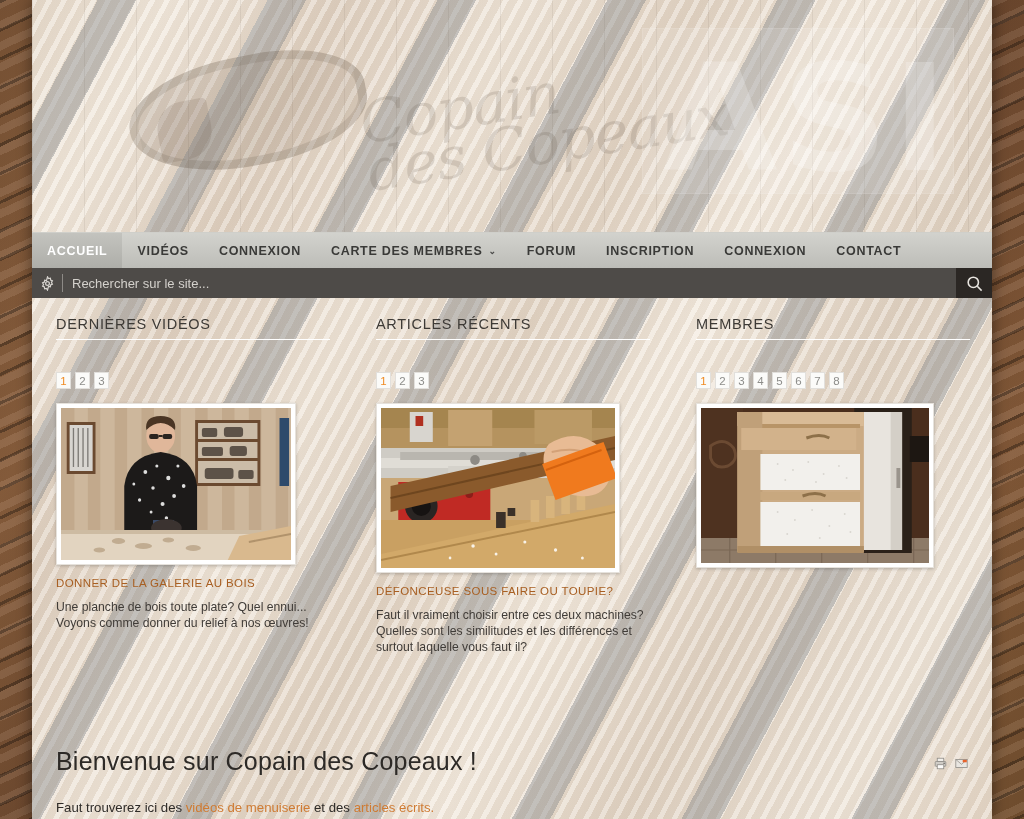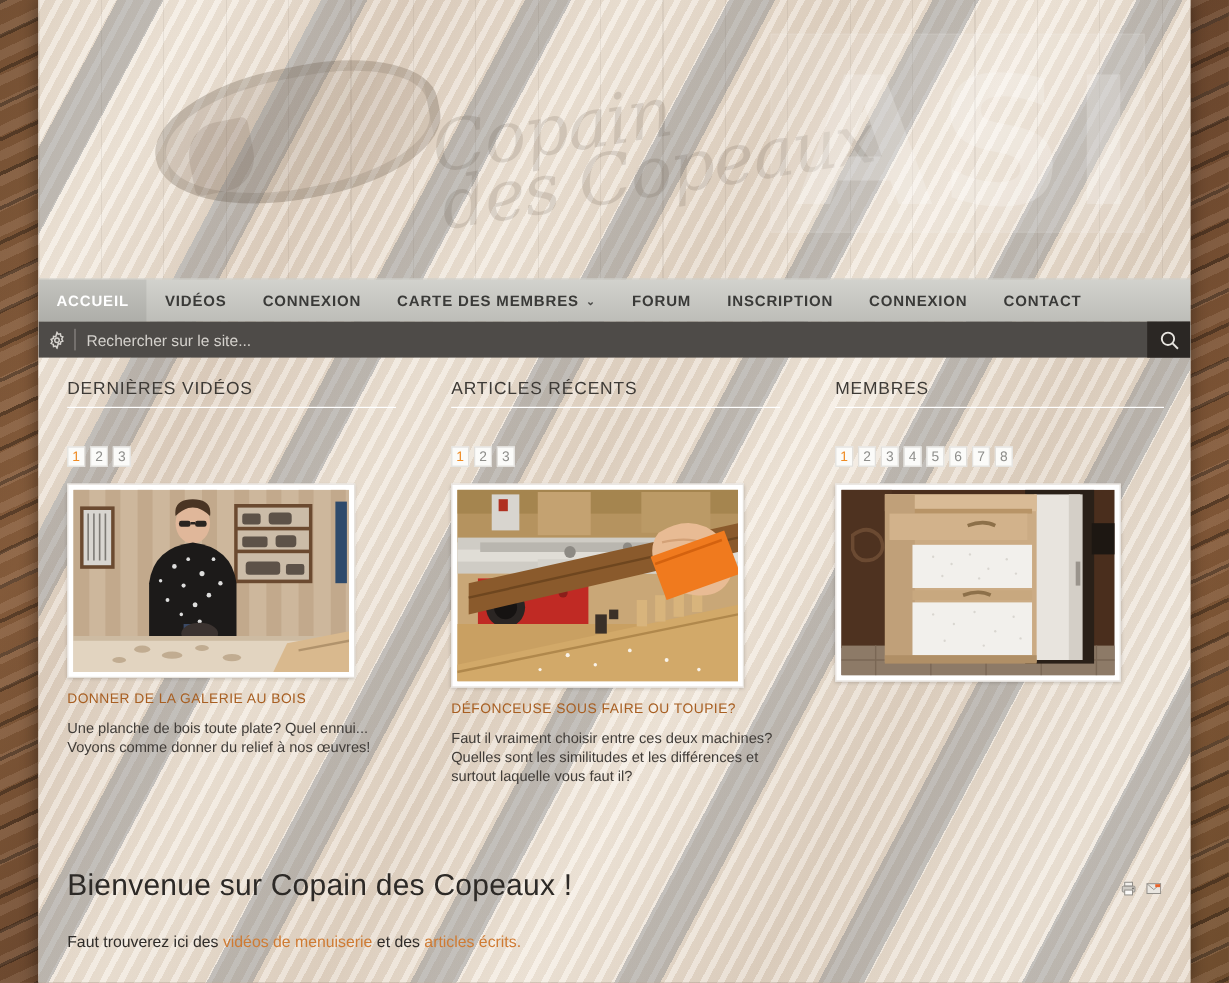--- a/index.html
+++ b/index.html
@@ -239,21 +239,21 @@
   }
   .item-desc {
     margin-top: 10px;
     font-size: 12.2px;
     line-height: 16px;
     color: #403c38;
     white-space: pre-line;
   }
 
   
-  #welcome { padding: 0 24px; margin-top: 69px; position: relative; }
+  #welcome { padding: 0 24px; margin-top: 92px; position: relative; }
   #welcome h1 {
     font-size: 25px;
     font-weight: normal;
     color: #2d2a27;
     letter-spacing: 0.2px;
   }
   #welcome .tools {
     position: absolute;
     right: 24px;
     top: 10px;

